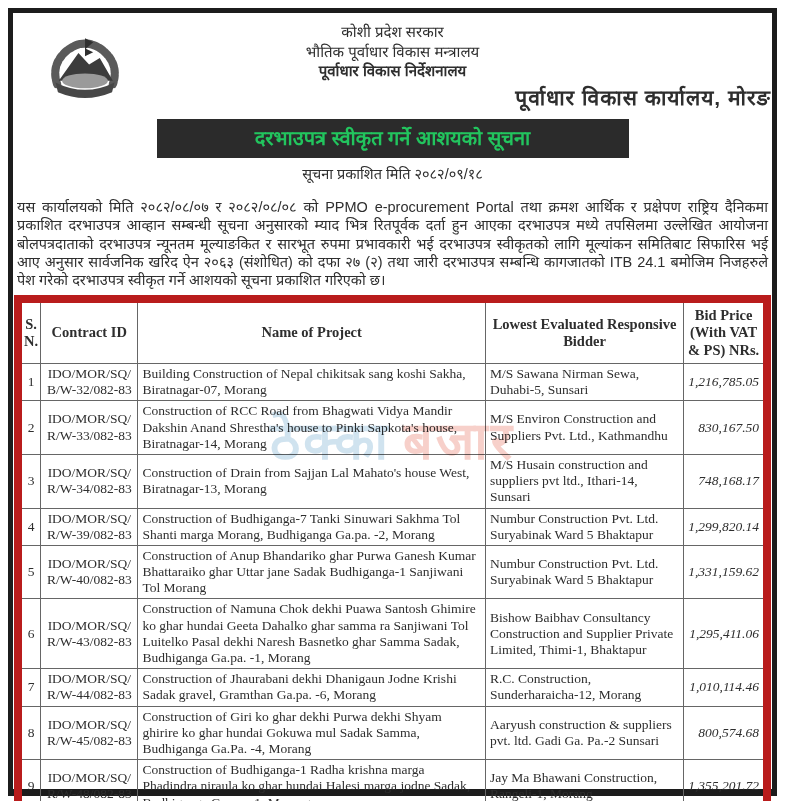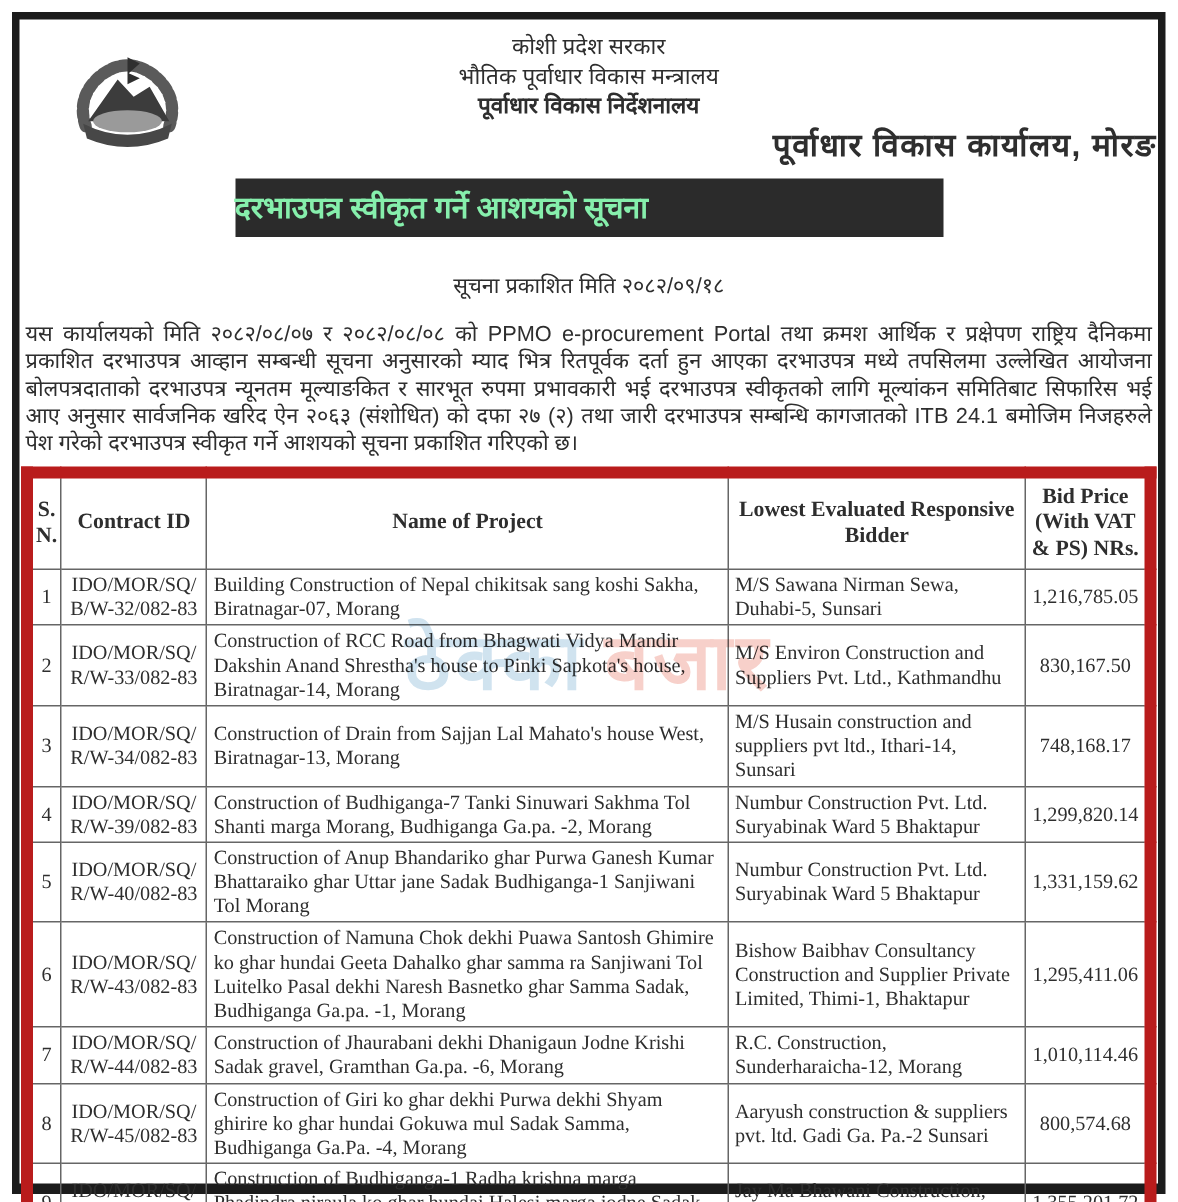--- a/index.html
+++ b/index.html
@@ -9,42 +9,42 @@
            border-style:solid; border-color:#1c1c1c; border-width:5px 5px 7px 5px; }
   .content { position:relative; width:100%; height:100%; padding:5px 1px 0 1px; }
 
   
   .emblem { position:absolute; left:31px; top:20px; width:82px; height:76px; }
   .hdr { text-align:center; font-size:15px; line-height:1.3;
          font-family:"Liberation Sans","DejaVu Sans",sans-serif; }
   .hdr.l1 { margin-top:4px; }
   .hdr.l3 { font-weight:bold; }
   .hdr.office { font-weight:bold; font-size:21px; margin-top:3px; letter-spacing:1px;text-align:right; }
-  .banner { display:block; width:472px; margin:8px auto 21px auto; color:#86efac;
-            font-weight:bold; font-size:20px; padding:5px 0 7px 0;
+  .banner { display:block; width:472px; margin:8px auto 5px auto; color:#22c55e;
+            font-weight:bold; font-size:20px; text-align:center; padding:5px 0 7px 0;
             font-family:"Liberation Sans","DejaVu Sans",sans-serif; }
   .pub-date { text-align:center; font-size:14.5px; margin-bottom:15px;
               font-family:"Liberation Sans","DejaVu Sans",sans-serif; }
 
   
   .body-text { font-size:14.5px; line-height:1.27; text-align:justify; padding:0 3px;
                font-family:"Liberation Sans","DejaVu Sans",sans-serif; }
 
   
   table.tender { width:100%; border-collapse:collapse; margin-top:5px;
                  border:8px solid #b91c1c; }
   table.tender th, table.tender td { border:1px solid #666; vertical-align:middle; }
   table.tender th { font-weight:bold; text-align:center; font-size:14.5px;
                     line-height:1.2; padding:4px 2px; }
   table.tender td { font-size:13.5px; line-height:1.2; padding:2px 4px; }
   col.c-sn { width:3%; }  col.c-cid { width:13%; } col.c-proj { width:46.5%; }
   col.c-bidder { width:26.5%; } col.c-price { width:11%; }
   td.sn { text-align:center; padding:2px 1px; }
   td.cid { text-align:center; white-space:pre-line; }
-  td.price { text-align:center; }
+  td.price { text-align:right;font-style:italic; }
 
   .office-chief { text-align:right; font-weight:bold; font-style:italic;
                   font-size:15px; padding:6px 6px 0 0; }
 
   
   .watermark { position:absolute; top:390px; left:50%; transform:translateX(-50%);
                font-size:52px; font-weight:bold; white-space:nowrap; letter-spacing:3px;
                opacity:0.55; mix-blend-mode:multiply; pointer-events:none;
                font-family:"Liberation Sans","DejaVu Sans",sans-serif; }
   .watermark span { padding:0 6px; }

